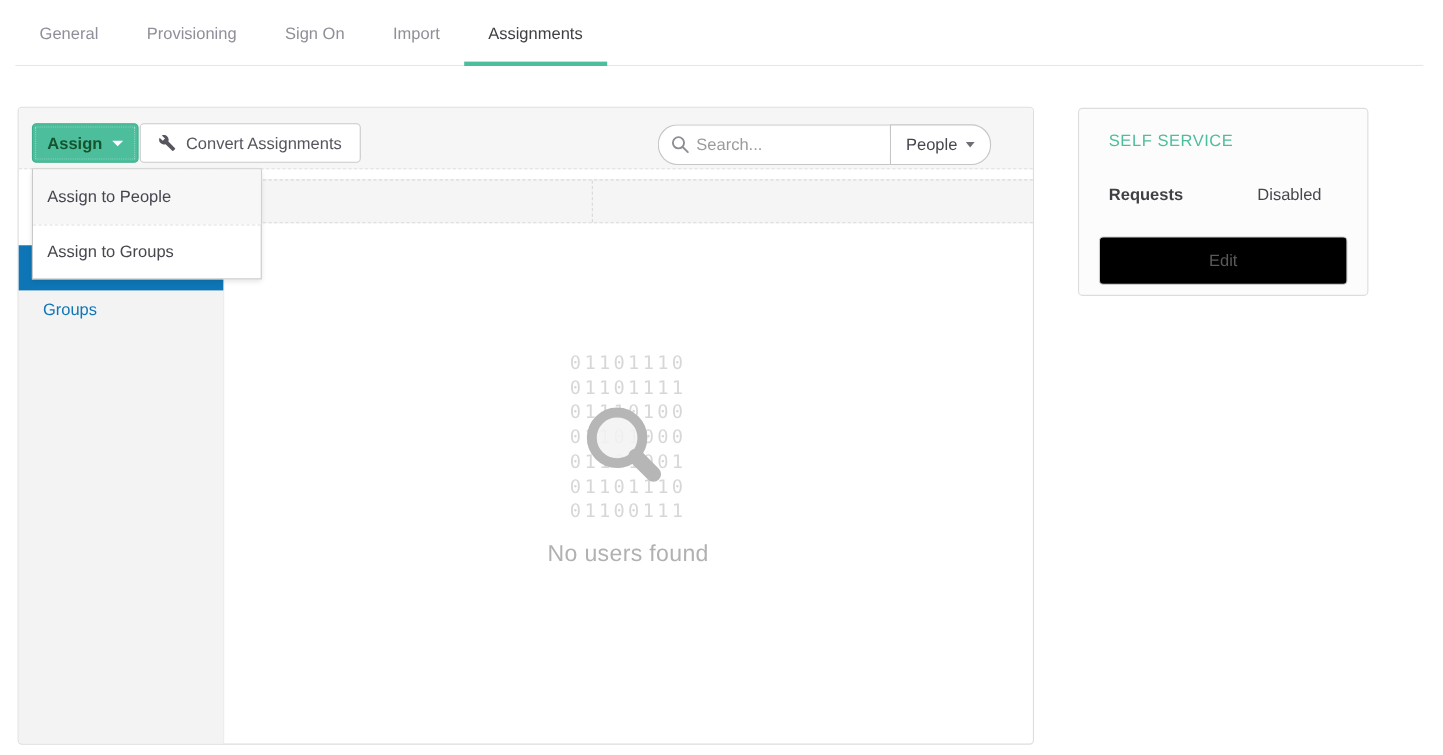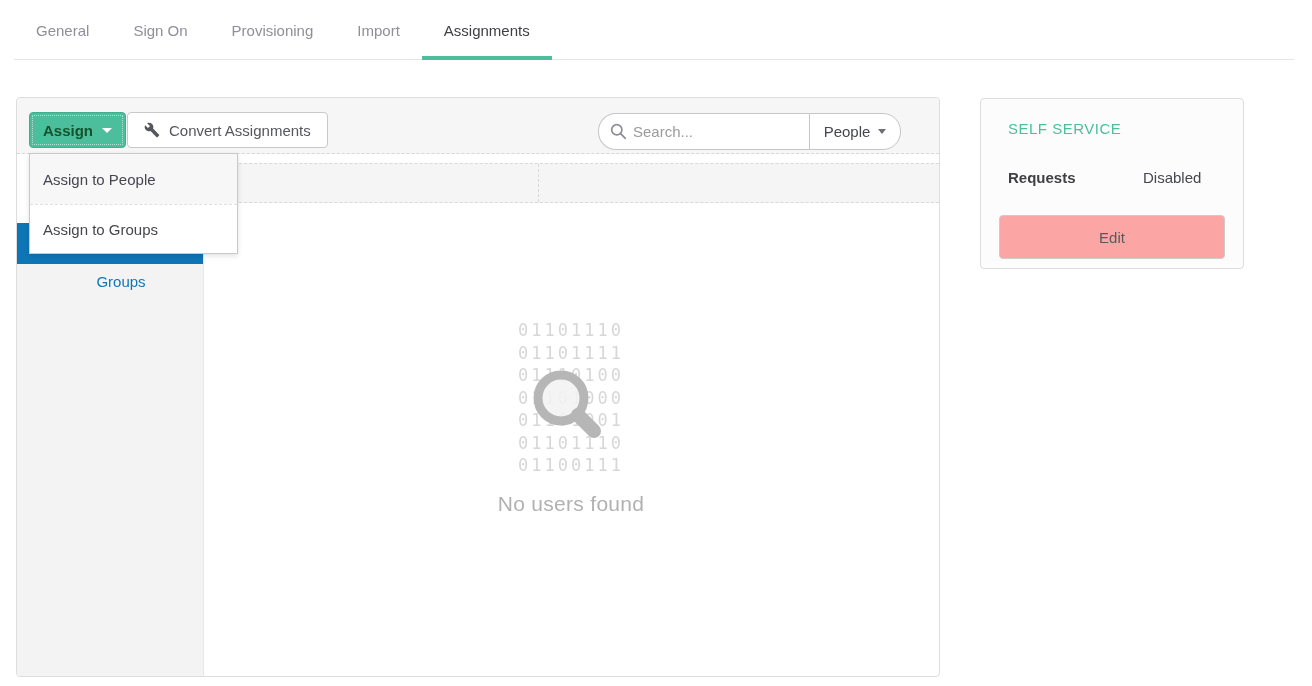--- a/index.html
+++ b/index.html
@@ -59,21 +59,21 @@
   .th-2 { width:253px; border-left:1px dashed #d9d9d9; }
   .th-3 { flex:1; border-left:1px dashed #d9d9d9; }
 
   
   .sidebar { position:absolute; left:0; top:125px; width:187px; height:453px;
              background:#f3f3f4; border-right:1px solid #e7e7e7;
              border-radius:0 0 0 4px; }
   .side-item { font-size:15px; padding-left:22px; cursor:pointer; }
   .side-item.selected { height:41px; line-height:41px;
                         background:var(--accent-blue,#0e76b6); color:#fff; }
-  .side-item.link { height:35px; line-height:35px; color:var(--accent-blue,#0e76b6);text-align:center; }
+  .side-item.link { height:35px; line-height:35px; color:var(--accent-blue,#0e76b6); }
 
   
   .content { position:absolute; left:187px; top:105px; right:1px; bottom:1px;
              text-align:center; }
   .empty { display:inline-block; margin-top:116px; position:relative; }
   .binary { font-family:"DejaVu Sans Mono", monospace; font-size:17px;
             line-height:22.5px; letter-spacing:3px; color:#d7d7d7; }
   .scope-glass { position:absolute; left:50%; margin-left:-40px; top:49px; }
   .no-users { margin-top:15px; font-size:21px; color:#b1b1b1; letter-spacing:.3px; }
 
@@ -88,30 +88,30 @@
 
   
   .self-panel { position:absolute; left:980px; top:98px; width:264px; height:171px;
                 background:#fcfcfc; border:1px solid #ddd; border-radius:4px; }
   .self-title { position:absolute; left:27px; top:21px; font-size:15px;
                 letter-spacing:.5px; color:var(--accent-green,#4dbe9c); }
   .self-label { position:absolute; left:27px; top:70px; font-size:15px;
                 font-weight:700; color:#3f3f44; }
   .self-value { position:absolute; left:162px; top:70px; font-size:15px; color:#46464f; }
   .btn-edit { position:absolute; left:18px; right:18px; top:116px; height:44px;
-              background:#fca5a5; border:1px solid #ccc; border-radius:4px;
+              background:#000000; border:1px solid #ccc; border-radius:4px;
               font-size:15px; color:#5a5a5a; width:auto; }
 </style>
 </head>
 <body>
 
 <div class="tabbar">
   <div class="tab">General</div>
+  <div class="tab">Provisioning</div>
   <div class="tab">Sign On</div>
-  <div class="tab">Provisioning</div>
   <div class="tab">Import</div>
   <div class="tab active">Assignments</div>
 </div>
 
 <div class="panel">
 
   <div class="toolbar">
     <button class="btn btn-assign">
       <span>Assign</span>
       <span class="caret"></span>

